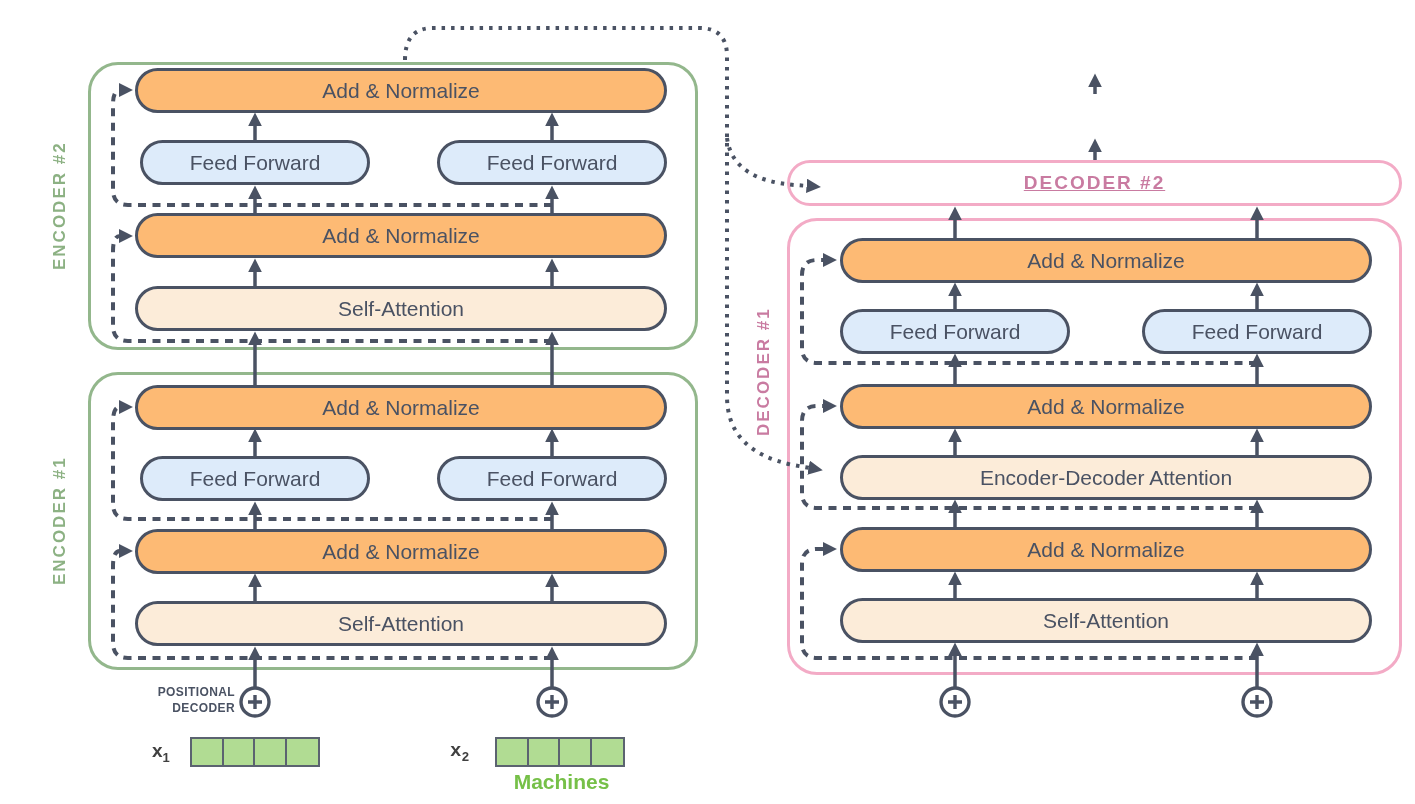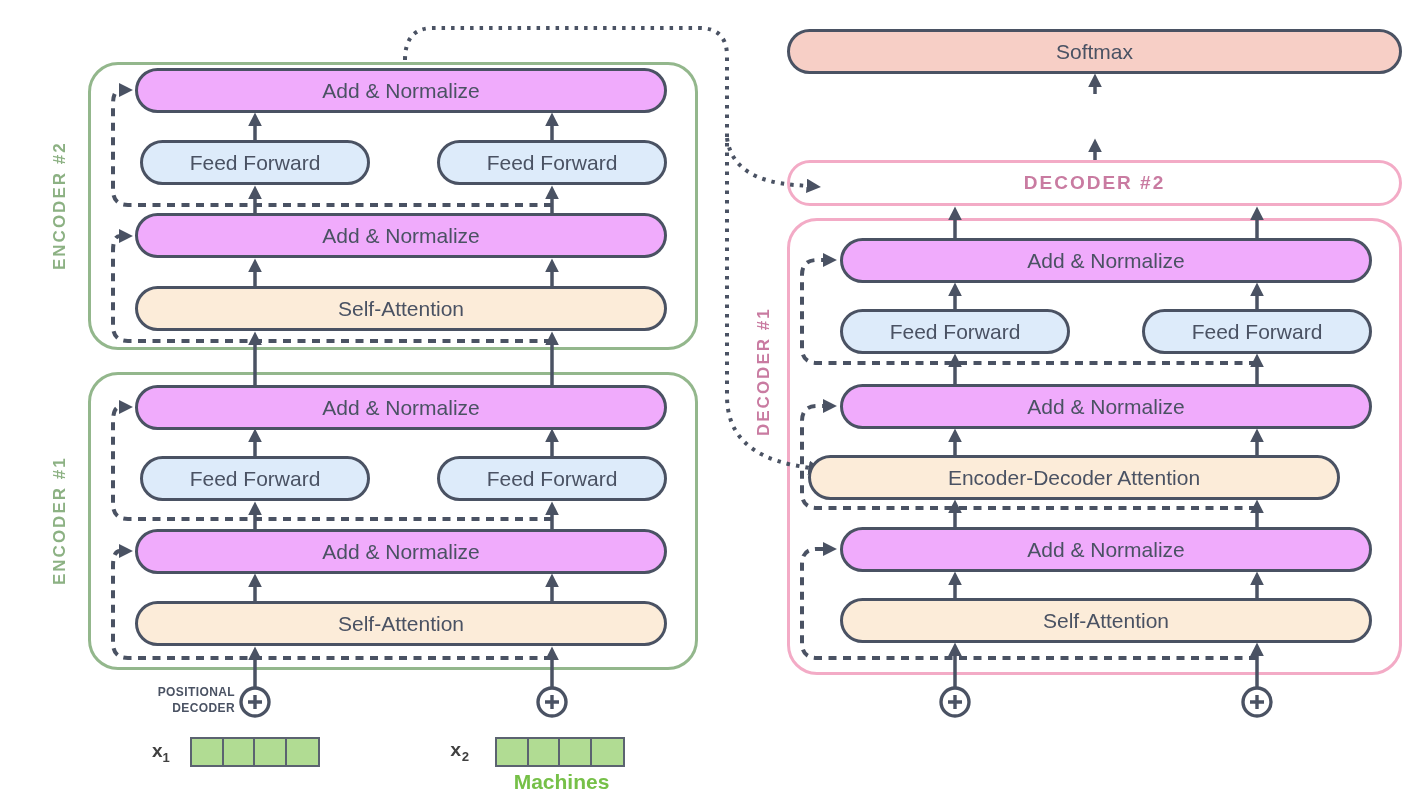--- a/index.html
+++ b/index.html
@@ -4,28 +4,28 @@
 <style>
   html,body{margin:0;padding:0;background:#ffffff;}
   #diagram{position:relative;width:1415px;height:804px;background:#ffffff;overflow:hidden;
            font-family:"Liberation Sans","DejaVu Sans",sans-serif;color:#4a5263;}
   
   .outer{position:absolute;z-index:1;border-radius:30px;background:transparent;box-sizing:border-box;}
   .enc-outer{border:3px solid #93b78c;}
   .dec-outer{border:3.5px solid #f3abc6;}
   .dec2-box{position:absolute;z-index:1;border:3.5px solid #f3abc6;border-radius:24px;background:#ffffff;
             box-sizing:border-box;display:flex;align-items:center;justify-content:center;
-            font-size:19px;font-weight:700;letter-spacing:2px;color:#c97ba1;}
+            font-size:19px;font-weight:700;letter-spacing:2px;color:#c97ba1;text-decoration:underline;}
   
   #wires{position:absolute;left:0;top:0;z-index:2;}
   
   .pill{position:absolute;z-index:3;height:45px;border:3.5px solid #4a5263;border-radius:26px;
         box-sizing:border-box;display:flex;align-items:center;justify-content:center;
         font-size:21px;color:#4a5263;}
-  .fill-green{background:#f0abfc;}
+  .fill-green{background:#fdba74;}
   .fill-blue{background:#ddebfa;}
   .fill-peach{background:#fcecd9;}
   .fill-salmon{background:#f7cfc6;}
   .fill-lav{background:#ebddf7;}
   
   .vlabel{position:absolute;z-index:3;writing-mode:vertical-rl;transform:rotate(180deg);
           display:flex;align-items:center;justify-content:center;white-space:nowrap;
           font-size:17px;font-weight:700;letter-spacing:2px;}
   .enc-label{color:#8cb183;}
   .dec-label{color:#c97ba1;}
@@ -139,27 +139,26 @@
   <div class="pill fill-blue" style="left:437px;top:140px;width:230px;">Feed Forward</div>
   <div class="pill fill-green" style="left:135px;top:213px;width:532px;">Add &amp; Normalize</div>
   <div class="pill fill-peach" style="left:135px;top:286px;width:532px;">Self-Attention</div>
 
   <div class="pill fill-green" style="left:135px;top:385px;width:532px;">Add &amp; Normalize</div>
   <div class="pill fill-blue" style="left:140px;top:456px;width:230px;">Feed Forward</div>
   <div class="pill fill-blue" style="left:437px;top:456px;width:230px;">Feed Forward</div>
   <div class="pill fill-green" style="left:135px;top:529px;width:532px;">Add &amp; Normalize</div>
   <div class="pill fill-peach" style="left:135px;top:601px;width:532px;">Self-Attention</div>
 
-  <div class="pill fill-salmon" style="left:787px;top:29px;width:615px;">Softmax</div>
 
   <div class="pill fill-green" style="left:840px;top:238px;width:532px;">Add &amp; Normalize</div>
   <div class="pill fill-blue" style="left:840px;top:309px;width:230px;">Feed Forward</div>
   <div class="pill fill-blue" style="left:1142px;top:309px;width:230px;">Feed Forward</div>
   <div class="pill fill-green" style="left:840px;top:384px;width:532px;">Add &amp; Normalize</div>
-  <div class="pill fill-peach" style="left:808px;top:455px;width:532px;">Encoder-Decoder Attention</div>
+  <div class="pill fill-peach" style="left:840px;top:455px;width:532px;">Encoder-Decoder Attention</div>
   <div class="pill fill-green" style="left:840px;top:527px;width:532px;">Add &amp; Normalize</div>
   <div class="pill fill-peach" style="left:840px;top:598px;width:532px;">Self-Attention</div>
 
   <div class="posenc" style="left:130px;top:685px;width:105px;">
     <div>POSITIONAL</div>
     <div>DECODER</div>
   </div>
 
   <div class="tokvar" style="left:152px;top:740px;"><span>x</span><sub>1</sub></div>
   <div class="vec" style="left:190px;">

